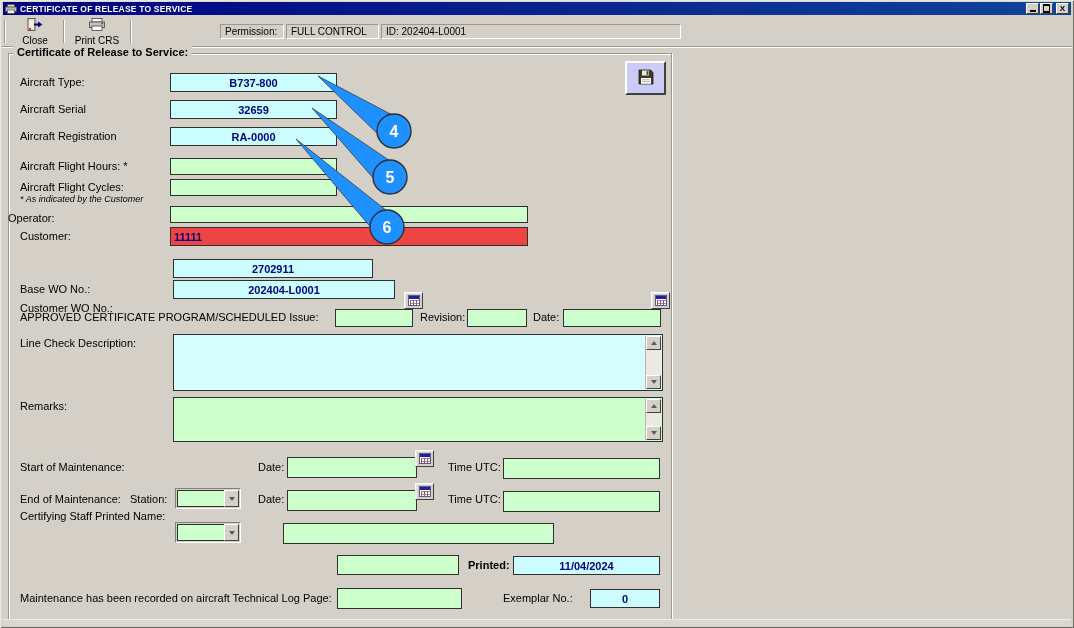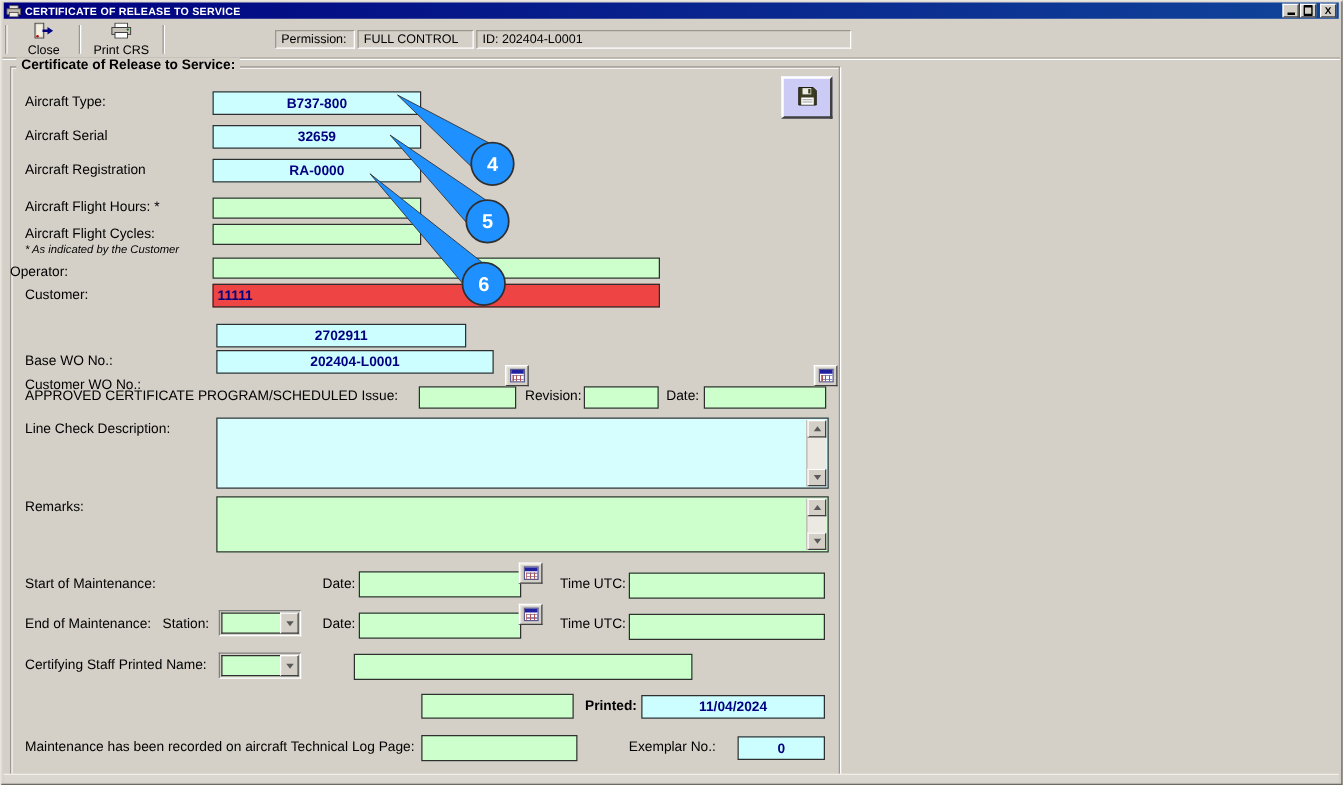--- a/index.html
+++ b/index.html
@@ -239,21 +239,21 @@
       </div>
   </div>
   <div class="lbl" style="left:258px;top:493px;">Date:</div>
   <input class="fld f-green" style="left: 287px; top: 490px; width: 130px; height: 21px;" value="">
   <div class="calbtn" style="left:415px;top:483px;">
       <span class="calicon"></span>
     </div>
   <div class="lbl" style="left:448px;top:493px;">Time UTC:</div>
   <input class="fld f-green" style="left: 503px; top: 491px; width: 157px; height: 21px;" value="">
 
-  <div class="lbl" style="left:20px;top:526px;">Certifying Staff Printed Name:</div>
+  <div class="lbl" style="left:20px;top:510px;">Certifying Staff Printed Name:</div>
   <div class="combo" style="left:175px;top:522px;width:66px;height:21px;">
     <div class="cfld"></div>
     <div class="cbtn">
         <span class="tri-down"></span>
       </div>
   </div>
   <input class="fld f-green" style="left: 283px; top: 523px; width: 271px; height: 21px;" value="">
 
   <input class="fld f-green" style="left: 337px; top: 555px; width: 122px; height: 20px;" value="">
   <div class="lbl" style="left:468px;top:559px;font-weight:bold;">Printed:</div>

